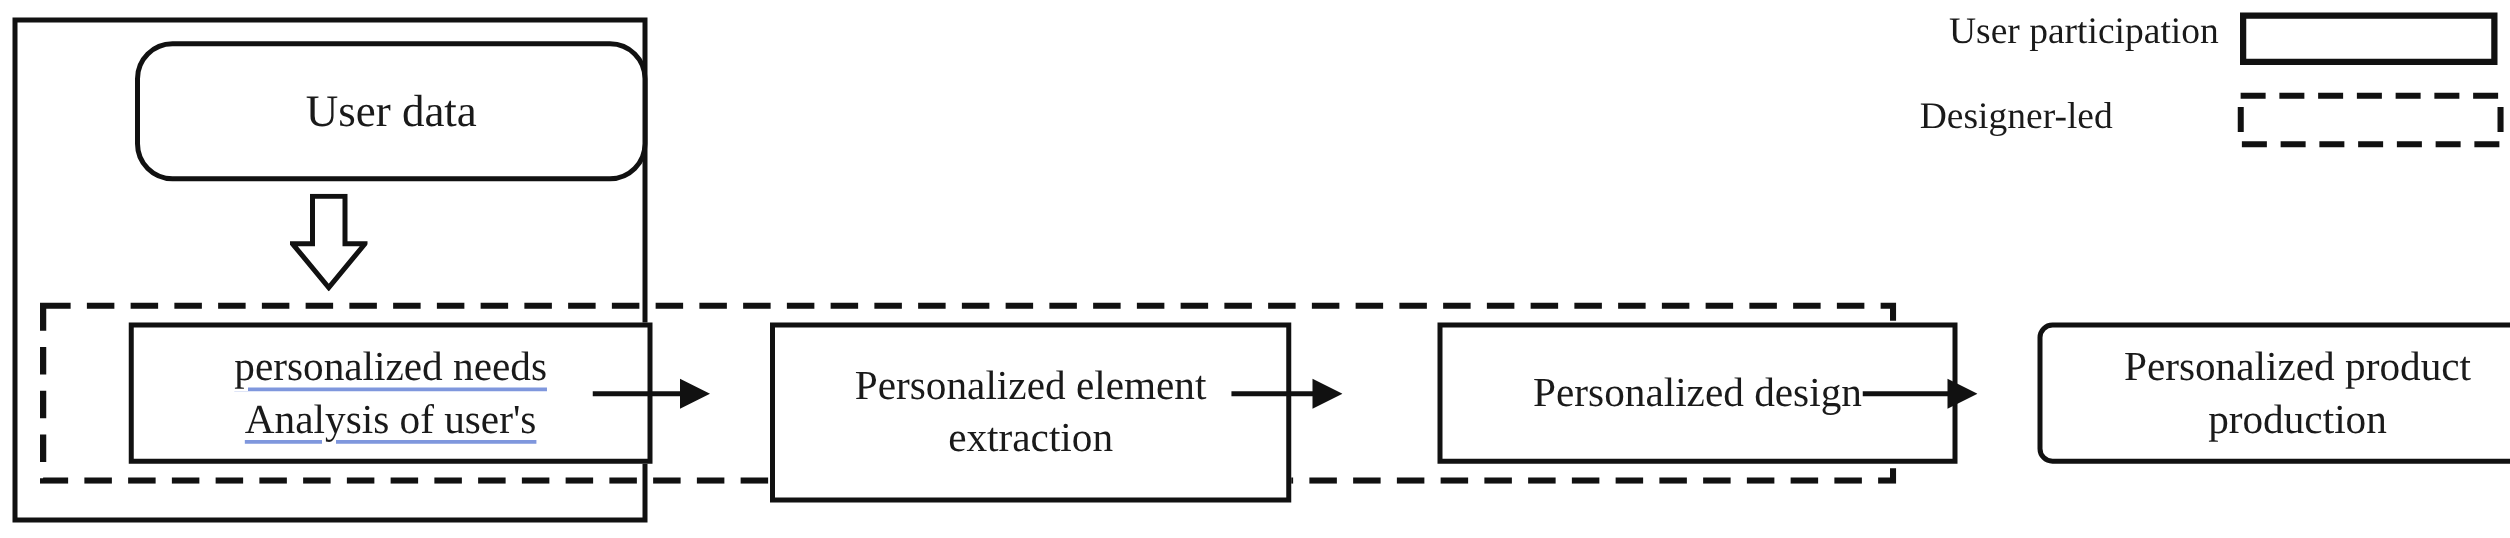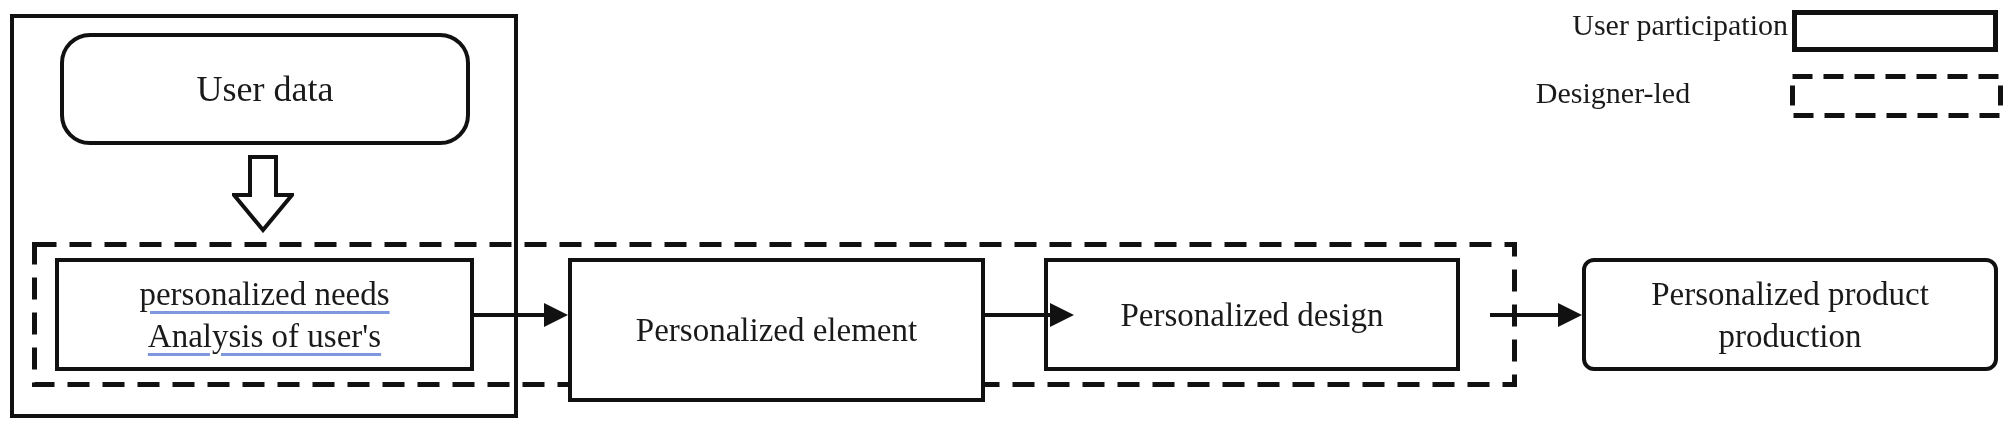--- a/index.html
+++ b/index.html
@@ -30,30 +30,31 @@
     border: 4px solid #111111;
     background: #ffffff;
     display: flex;
     flex-direction: column;
     align-items: center;
     justify-content: center;
     text-align: center;
     font-size: 33px;
     line-height: 42px;
     z-index: 3;
+    margin-left: 48px;
   }
   .node-rounded {
     left: 60px; top: 33px;
     width: 410px; height: 112px;
     border-radius: 30px;
     font-size: 36px;
   }
   .node-analysis   { left: 55px;   top: 258px; width: 419px; height: 113px; }
   .node-extraction { left: 568px;  top: 258px; width: 417px; height: 144px; }
-  .node-design     { left: 1044px; top: 258px; width: 416px; height: 113px; }
+  .node-design     { left: 1102px; top: 258px; width: 416px; height: 113px; }
   .node-product    { left: 1582px; top: 258px; width: 416px; height: 113px; border-radius: 12px; }
 
   .underlined-line {
     text-decoration: underline;
     text-decoration-color: #7f97dd;
     text-decoration-thickness: 3px;
     text-underline-offset: 6px;
   }
 
   
@@ -67,21 +68,21 @@
   .dashed-region { left: 32px; top: 242px; width: 1485px; height: 145px; z-index: 1; }
 
   
   .legend-label {
     font-size: 30px;
     line-height: 32px;
     text-align: right;
     width: 320px;
     color: #1a1a1a;
   }
-  .legend-label-1 { right: 220px; top: 9px; }
+  .legend-label-1 { right: 233px; top: 9px; }
   .legend-label-2 { right: 235px; top: 77px; text-align: center; }
   .legend-swatch-solid {
     left: 1792px; top: 10px;
     width: 206px; height: 42px;
     border: 5px solid #111111;
     background: #ffffff;
   }
   .legend-swatch-dashed { left: 1790px; top: 74px; width: 213px; height: 44px; }
 </style>
 </head>
@@ -106,20 +107,21 @@
   <span class="underlined-line">Analysis of user's</span>
 </div>
 
 <svg class="abs h-arrow h-arrow-1" width="94" height="32" viewBox="0 0 94 32">
   <line x1="0" y1="16" x2="72" y2="16" stroke="#111111" stroke-width="4"></line>
   <polygon points="70,4 94,16 70,28" fill="#111111"></polygon>
 </svg>
 
 <div class="abs node node-extraction">
   <span>Personalized element</span>
+  <span>extraction</span>
 </div>
 
 <svg class="abs h-arrow h-arrow-2" width="89" height="32" viewBox="0 0 89 32">
   <line x1="0" y1="16" x2="67" y2="16" stroke="#111111" stroke-width="4"></line>
   <polygon points="65,4 89,16 65,28" fill="#111111"></polygon>
 </svg>
 
 <div class="abs node node-design">
   <span>Personalized design</span>
 </div>

